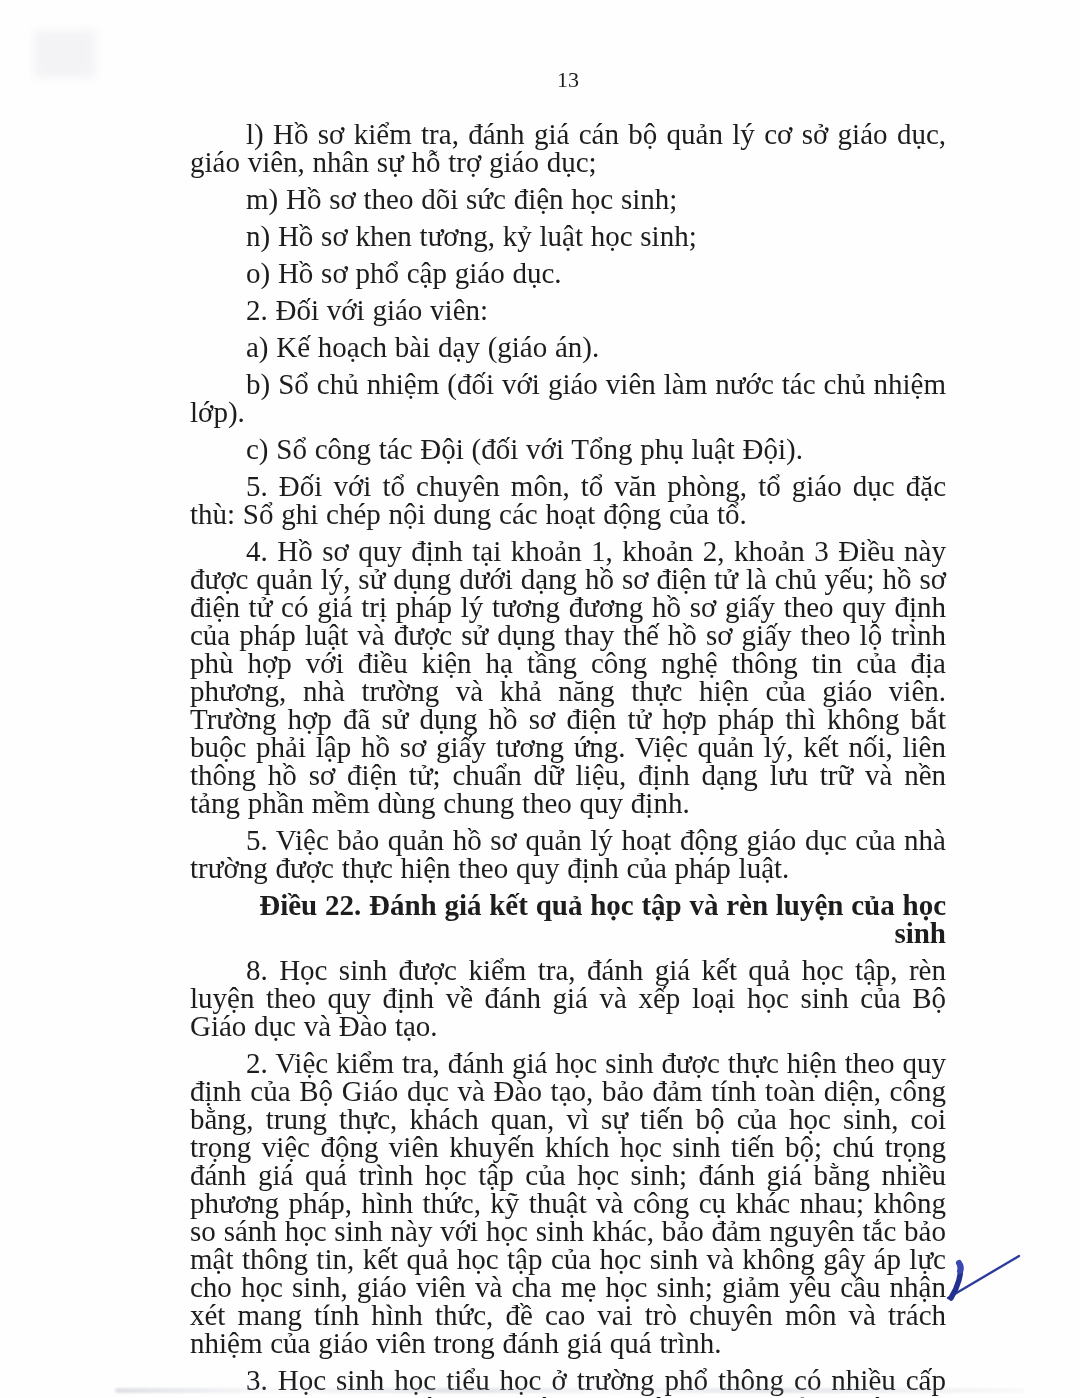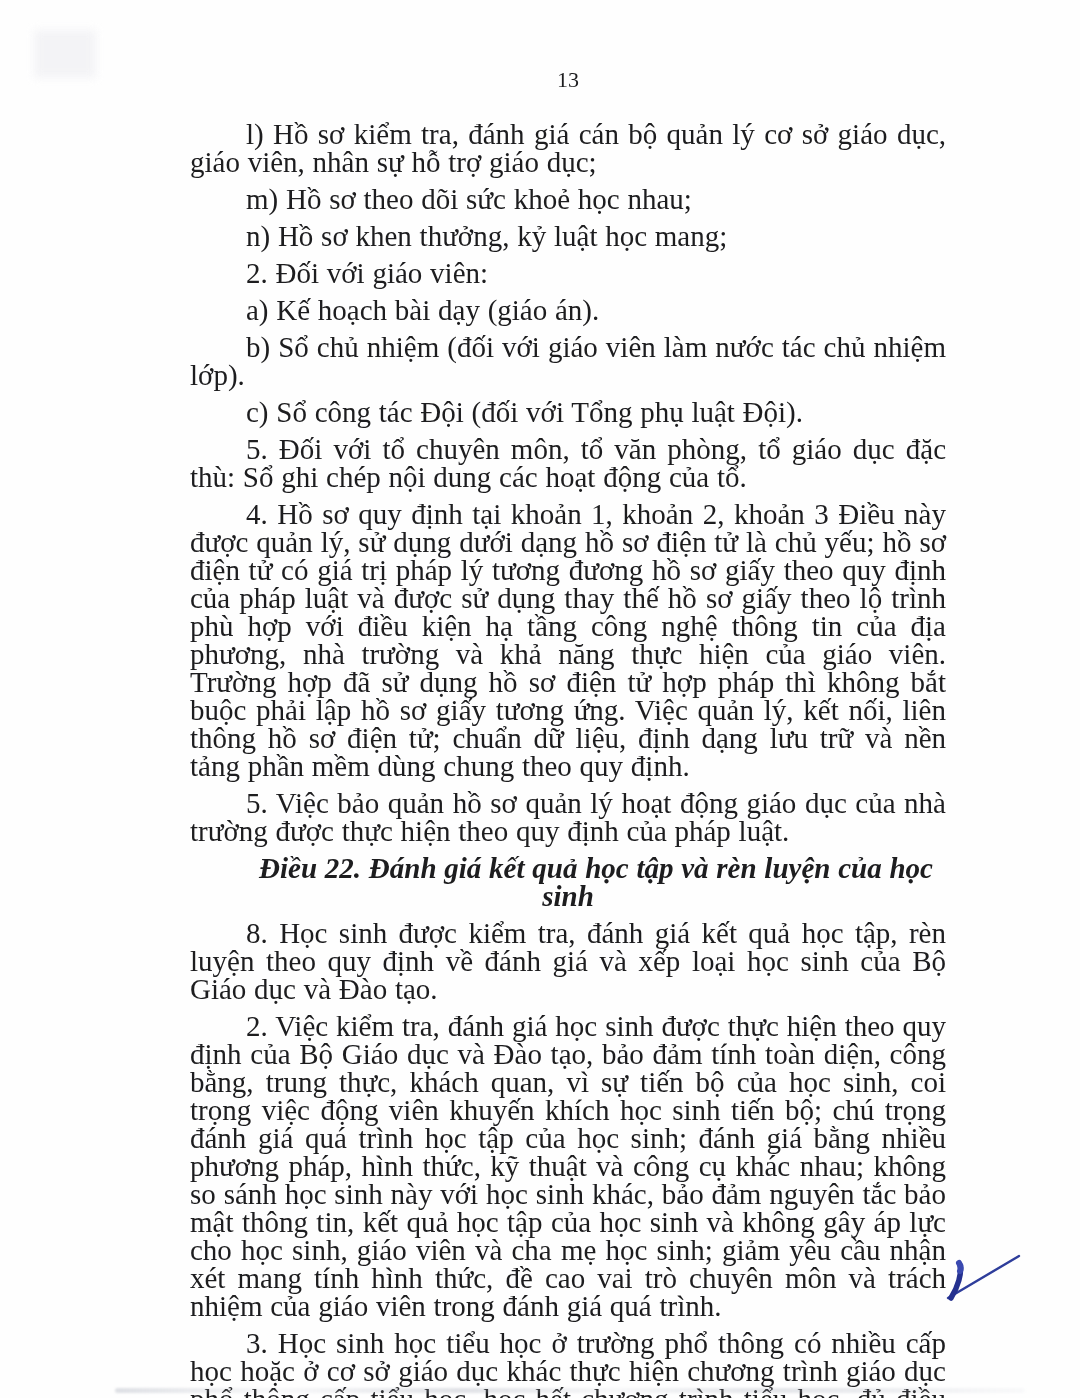--- a/index.html
+++ b/index.html
@@ -26,22 +26,21 @@
   p.para {
     margin:0 0 9px 0;
     font-size:29px;
     line-height:28px;
     text-align:justify;
     text-indent:56px;
     word-spacing:0.5px;
   }
   p.heading {
     font-weight:bold;
-    text-align:center;
-    font-style:italic;
+    text-align:right;
   }
   .artifact-topleft {
     position:absolute; left:34px; top:30px;
     width:62px; height:48px;
     background:#f2f2f5;
     filter:blur(4px);
     opacity:.85;
   }
   .scan-shadow-bottom {
     position:absolute; left:115px; top:1388px;
@@ -70,22 +69,23 @@
 <body>
 
 <div class="page">
 
   <div class="artifact-topleft"></div>
 
   <div class="content">
     <div class="pagenum">13</div>
 
     <p class="para">l) Hồ sơ kiểm tra, đánh giá cán bộ quản lý cơ sở giáo dục, giáo viên, nhân sự hỗ trợ giáo dục;</p>
-    <p class="para">m) Hồ sơ theo dõi sức khoẻ học nhau;</p>
-    <p class="para">n) Hồ sơ khen thưởng, kỷ luật học mang;</p>
+    <p class="para">m) Hồ sơ theo dõi sức điện học sinh;</p>
+    <p class="para">n) Hồ sơ khen tương, kỷ luật học sinh;</p>
+    <p class="para">o) Hồ sơ phổ cập giáo dục.</p>
     <p class="para">2. Đối với giáo viên:</p>
     <p class="para">a) Kế hoạch bài dạy (giáo án).</p>
     <p class="para">b) Sổ chủ nhiệm (đối với giáo viên làm nước tác chủ nhiệm lớp).</p>
     <p class="para">c) Sổ công tác Đội (đối với Tổng phụ luật Đội).</p>
     <p class="para">5. Đối với tổ chuyên môn, tổ văn phòng, tổ giáo dục đặc thù: Sổ ghi chép nội dung các hoạt động của tổ.</p>
     <p class="para">4. Hồ sơ quy định tại khoản 1, khoản 2, khoản 3 Điều này được quản lý, sử dụng dưới dạng hồ sơ điện tử là chủ yếu; hồ sơ điện tử có giá trị pháp lý tương đương hồ sơ giấy theo quy định của pháp luật và được sử dụng thay thế hồ sơ giấy theo lộ trình phù hợp với điều kiện hạ tầng công nghệ thông tin của địa phương, nhà trường và khả năng thực hiện của giáo viên. Trường hợp đã sử dụng hồ sơ điện tử hợp pháp thì không bắt buộc phải lập hồ sơ giấy tương ứng. Việc quản lý, kết nối, liên thông hồ sơ điện tử; chuẩn dữ liệu, định dạng lưu trữ và nền tảng phần mềm dùng chung theo quy định.</p>
     <p class="para">5. Việc bảo quản hồ sơ quản lý hoạt động giáo dục của nhà trường được thực hiện theo quy định của pháp luật.</p>
     <p class="para heading">Điều 22. Đánh giá kết quả học tập và rèn luyện của học sinh</p>
     <p class="para">8. Học sinh được kiểm tra, đánh giá kết quả học tập, rèn luyện theo quy định về đánh giá và xếp loại học sinh của Bộ Giáo dục và Đào tạo.</p>
     <p class="para">2. Việc kiểm tra, đánh giá học sinh được thực hiện theo quy định của Bộ Giáo dục và Đào tạo, bảo đảm tính toàn diện, công bằng, trung thực, khách quan, vì sự tiến bộ của học sinh, coi trọng việc động viên khuyến khích học sinh tiến bộ; chú trọng đánh giá quá trình học tập của học sinh; đánh giá bằng nhiều phương pháp, hình thức, kỹ thuật và công cụ khác nhau; không so sánh học sinh này với học sinh khác, bảo đảm nguyên tắc bảo mật thông tin, kết quả học tập của học sinh và không gây áp lực cho học sinh, giáo viên và cha mẹ học sinh; giảm yêu cầu nhận xét mang tính hình thức, đề cao vai trò chuyên môn và trách nhiệm của giáo viên trong đánh giá quá trình.</p>

